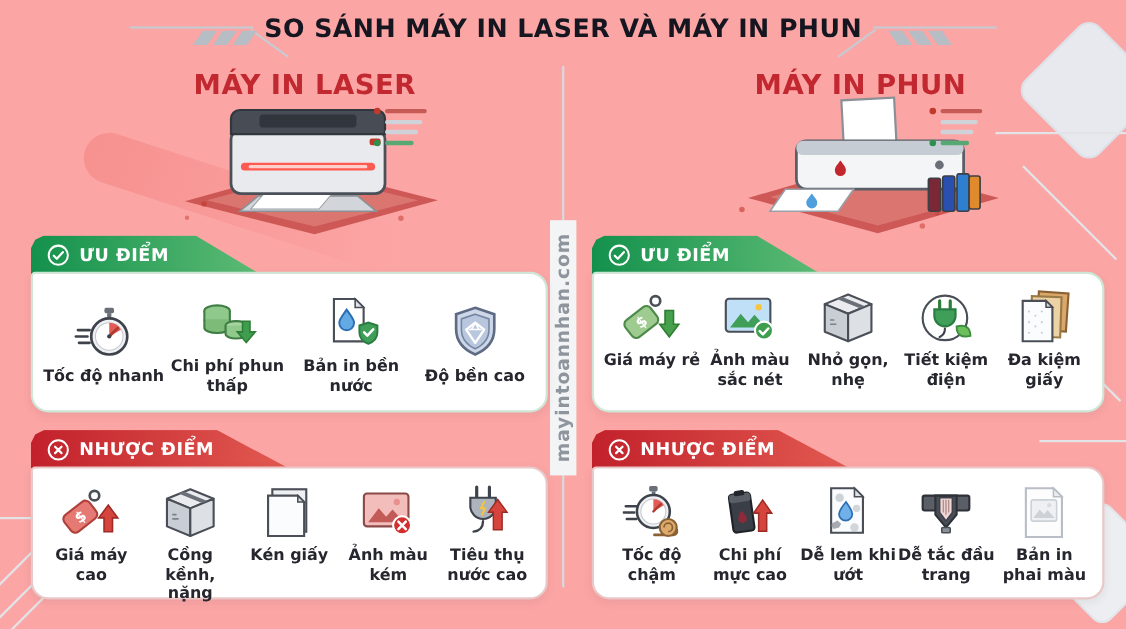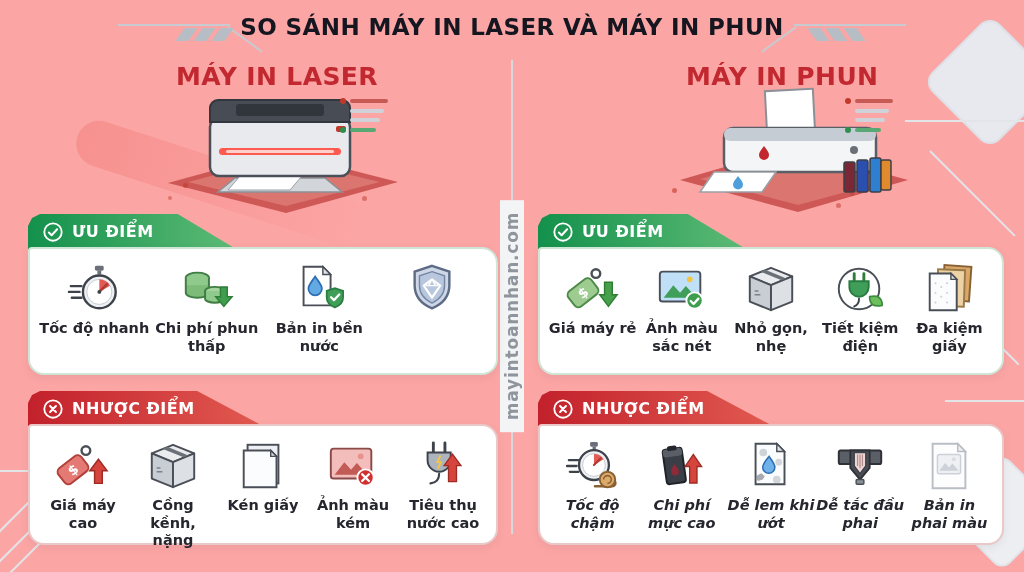--- a/index.html
+++ b/index.html
@@ -155,21 +155,21 @@
   <span class="rdot" style="left:836px;top:203px;width:5px;height:5px;opacity:.5;"></span>
   <span class="rdot" style="left:850px;top:192px;width:4px;height:4px;opacity:.4;"></span>
 
   <div class="badge green" style="left:28px;top:214px;width:208px;">
     <svg width="22" height="22" viewBox="0 0 24 24">
         <circle cx="12" cy="12" r="9.5" fill="none" stroke="#fff" stroke-width="2"></circle>
         <path d="M7.5 12.5 l3 3 L16.5 9" fill="none" stroke="#fff" stroke-width="2.2" stroke-linecap="round" stroke-linejoin="round"></path>
       </svg>
     <span>ƯU ĐIỂM</span>
   </div>
-  <div class="card green" style="left:28px;top:247px;width:470px;height:128px;">
+  <div class="card green" style="left:28px;top:247px;width:470px;height:128px;align-items:center;">
     <div class="item">
       <span class="icn">
         <svg width="54" height="54" viewBox="0 0 56 56">
             <path d="M4 25h11M2 31h11M5 37h10" stroke="#3e434b" stroke-width="2.5" stroke-linecap="round"></path>
             <rect x="29" y="4" width="9" height="5" rx="1.5" fill="#6b7078"></rect>
             <rect x="31.5" y="9" width="4" height="4" fill="#6b7078"></rect>
             <circle cx="33.5" cy="31" r="17" fill="#eef0f3" stroke="#3e434b" stroke-width="2.5"></circle>
             <circle cx="33.5" cy="31" r="13" fill="#ffffff" stroke="#c6cad0" stroke-width="1"></circle>
             <path d="M33.5 31 V18 A13 13 0 0 1 44.6 24.6 Z" fill="#e25c55"></path>
             <line x1="33.5" y1="31" x2="41.5" y2="23" stroke="#b03a32" stroke-width="2.5" stroke-linecap="round"></line>
@@ -207,20 +207,21 @@
     </div>
     <div class="item">
       <span class="icn">
         <svg width="54" height="54" viewBox="0 0 56 56">
             <path d="M28 4 l18 6 v14 c0 12.5 -8.5 20 -18 24 c-9.5 -4 -18 -11.5 -18 -24 v-14 z" fill="#cdd7e8" stroke="#5d6b85" stroke-width="2.5"></path>
             <path d="M28 10 l13 4.4 v10 c0 9.5 -6.3 15 -13 18.2 c-6.7 -3.2 -13 -8.7 -13 -18.2 v-10 z" fill="#b9c7de" stroke="#7687a3" stroke-width="1.5"></path>
             <path d="M28 18 l8.5 6.5 L28 37 l-8.5 -12.5 z" fill="none" stroke="#ffffff" stroke-width="2.2" stroke-linejoin="round"></path>
             <path d="M22 24.5 h12 M28 18 l-3.5 6.5 M28 18 l3.5 6.5" stroke="#ffffff" stroke-width="1.4"></path>
           </svg>
       </span>
+      <span class="lbl">Độ bền cao</span>
     </div>
   </div>
 
   <div class="badge red" style="left:28px;top:391px;width:235px;">
     <svg width="22" height="22" viewBox="0 0 24 24">
         <circle cx="12" cy="12" r="9.5" fill="none" stroke="#fff" stroke-width="2"></circle>
         <path d="M8.8 8.8 l6.4 6.4 M15.2 8.8 l-6.4 6.4" stroke="#fff" stroke-width="2.2" stroke-linecap="round"></path>
       </svg>
     <span>NHƯỢC ĐIỂM</span>
   </div>
@@ -366,21 +367,21 @@
     </div>
   </div>
 
   <div class="badge red" style="left:538px;top:391px;width:235px;">
     <svg width="22" height="22" viewBox="0 0 24 24">
         <circle cx="12" cy="12" r="9.5" fill="none" stroke="#fff" stroke-width="2"></circle>
         <path d="M8.8 8.8 l6.4 6.4 M15.2 8.8 l-6.4 6.4" stroke="#fff" stroke-width="2.2" stroke-linecap="round"></path>
       </svg>
     <span>NHƯỢC ĐIỂM</span>
   </div>
-  <div class="card red" style="left:538px;top:424px;width:466px;height:121px;font-style:italic;">
+  <div class="card red" style="left:538px;top:424px;width:466px;height:121px;">
     <div class="item">
       <span class="icn">
         <svg width="54" height="54" viewBox="0 0 56 56">
             <path d="M3 22h10M1 28h10M4 34h9" stroke="#3e434b" stroke-width="2.4" stroke-linecap="round"></path>
             <rect x="25" y="3" width="8" height="5" rx="1.5" fill="#6b7078"></rect>
             <rect x="27.5" y="8" width="3.5" height="3" fill="#6b7078"></rect>
             <circle cx="29" cy="27" r="15.5" fill="#eef0f3" stroke="#3e434b" stroke-width="2.4"></circle>
             <circle cx="29" cy="27" r="11.8" fill="#ffffff" stroke="#c6cad0" stroke-width="1"></circle>
             <path d="M29 27 V15.5 A11.8 11.8 0 0 1 39 21 Z" fill="#e25c55"></path>
             <line x1="29" y1="27" x2="36" y2="20" stroke="#b03a32" stroke-width="2.2" stroke-linecap="round"></line>
@@ -422,21 +423,21 @@
     <div class="item">
       <span class="icn">
         <svg width="54" height="54" viewBox="0 0 56 56">
             <rect x="6" y="12" width="44" height="14" rx="2" fill="#5a5f67" stroke="#2e3136" stroke-width="2"></rect>
             <path d="M18 12 h20 v18 l-10 12 -10 -12 z" fill="#4a4f57" stroke="#2e3136" stroke-width="2"></path>
             <path d="M22 14 h12 v14 l-6 8 -6 -8 z" fill="#f0d6d4" stroke="#3e434b" stroke-width="1.5"></path>
             <path d="M25.5 16 v12 M28 16 v14 M30.5 16 v12" stroke="#b08f8d" stroke-width="1.3"></path>
             <rect x="24" y="42" width="8" height="5" rx="1" fill="#8a9097" stroke="#4a4f57" stroke-width="1.5"></rect>
           </svg>
       </span>
-      <span class="lbl">Dễ tắc đầu phai</span>
+      <span class="lbl">Dễ tắc đầu trang</span>
     </div>
     <div class="item">
       <span class="icn">
         <svg width="54" height="54" viewBox="0 0 56 56">
             <path d="M11 5 h26 l8 8 v38 h-34 z" fill="#fdfdfe" stroke="#b9bec6" stroke-width="2"></path>
             <path d="M37 5 v8 h8 z" fill="#eceef1" stroke="#b9bec6" stroke-width="1.5"></path>
             <rect x="16" y="16" width="24" height="20" rx="2" fill="#eef0f3" stroke="#ccd1d7" stroke-width="1.5"></rect>
             <path d="M18 33 l6 -8 4 4.5 3.5 -4 6.5 7.5 z" fill="#ccd2d8"></path>
             <circle cx="33" cy="21" r="2" fill="#d8dce1"></circle>
           </svg>

